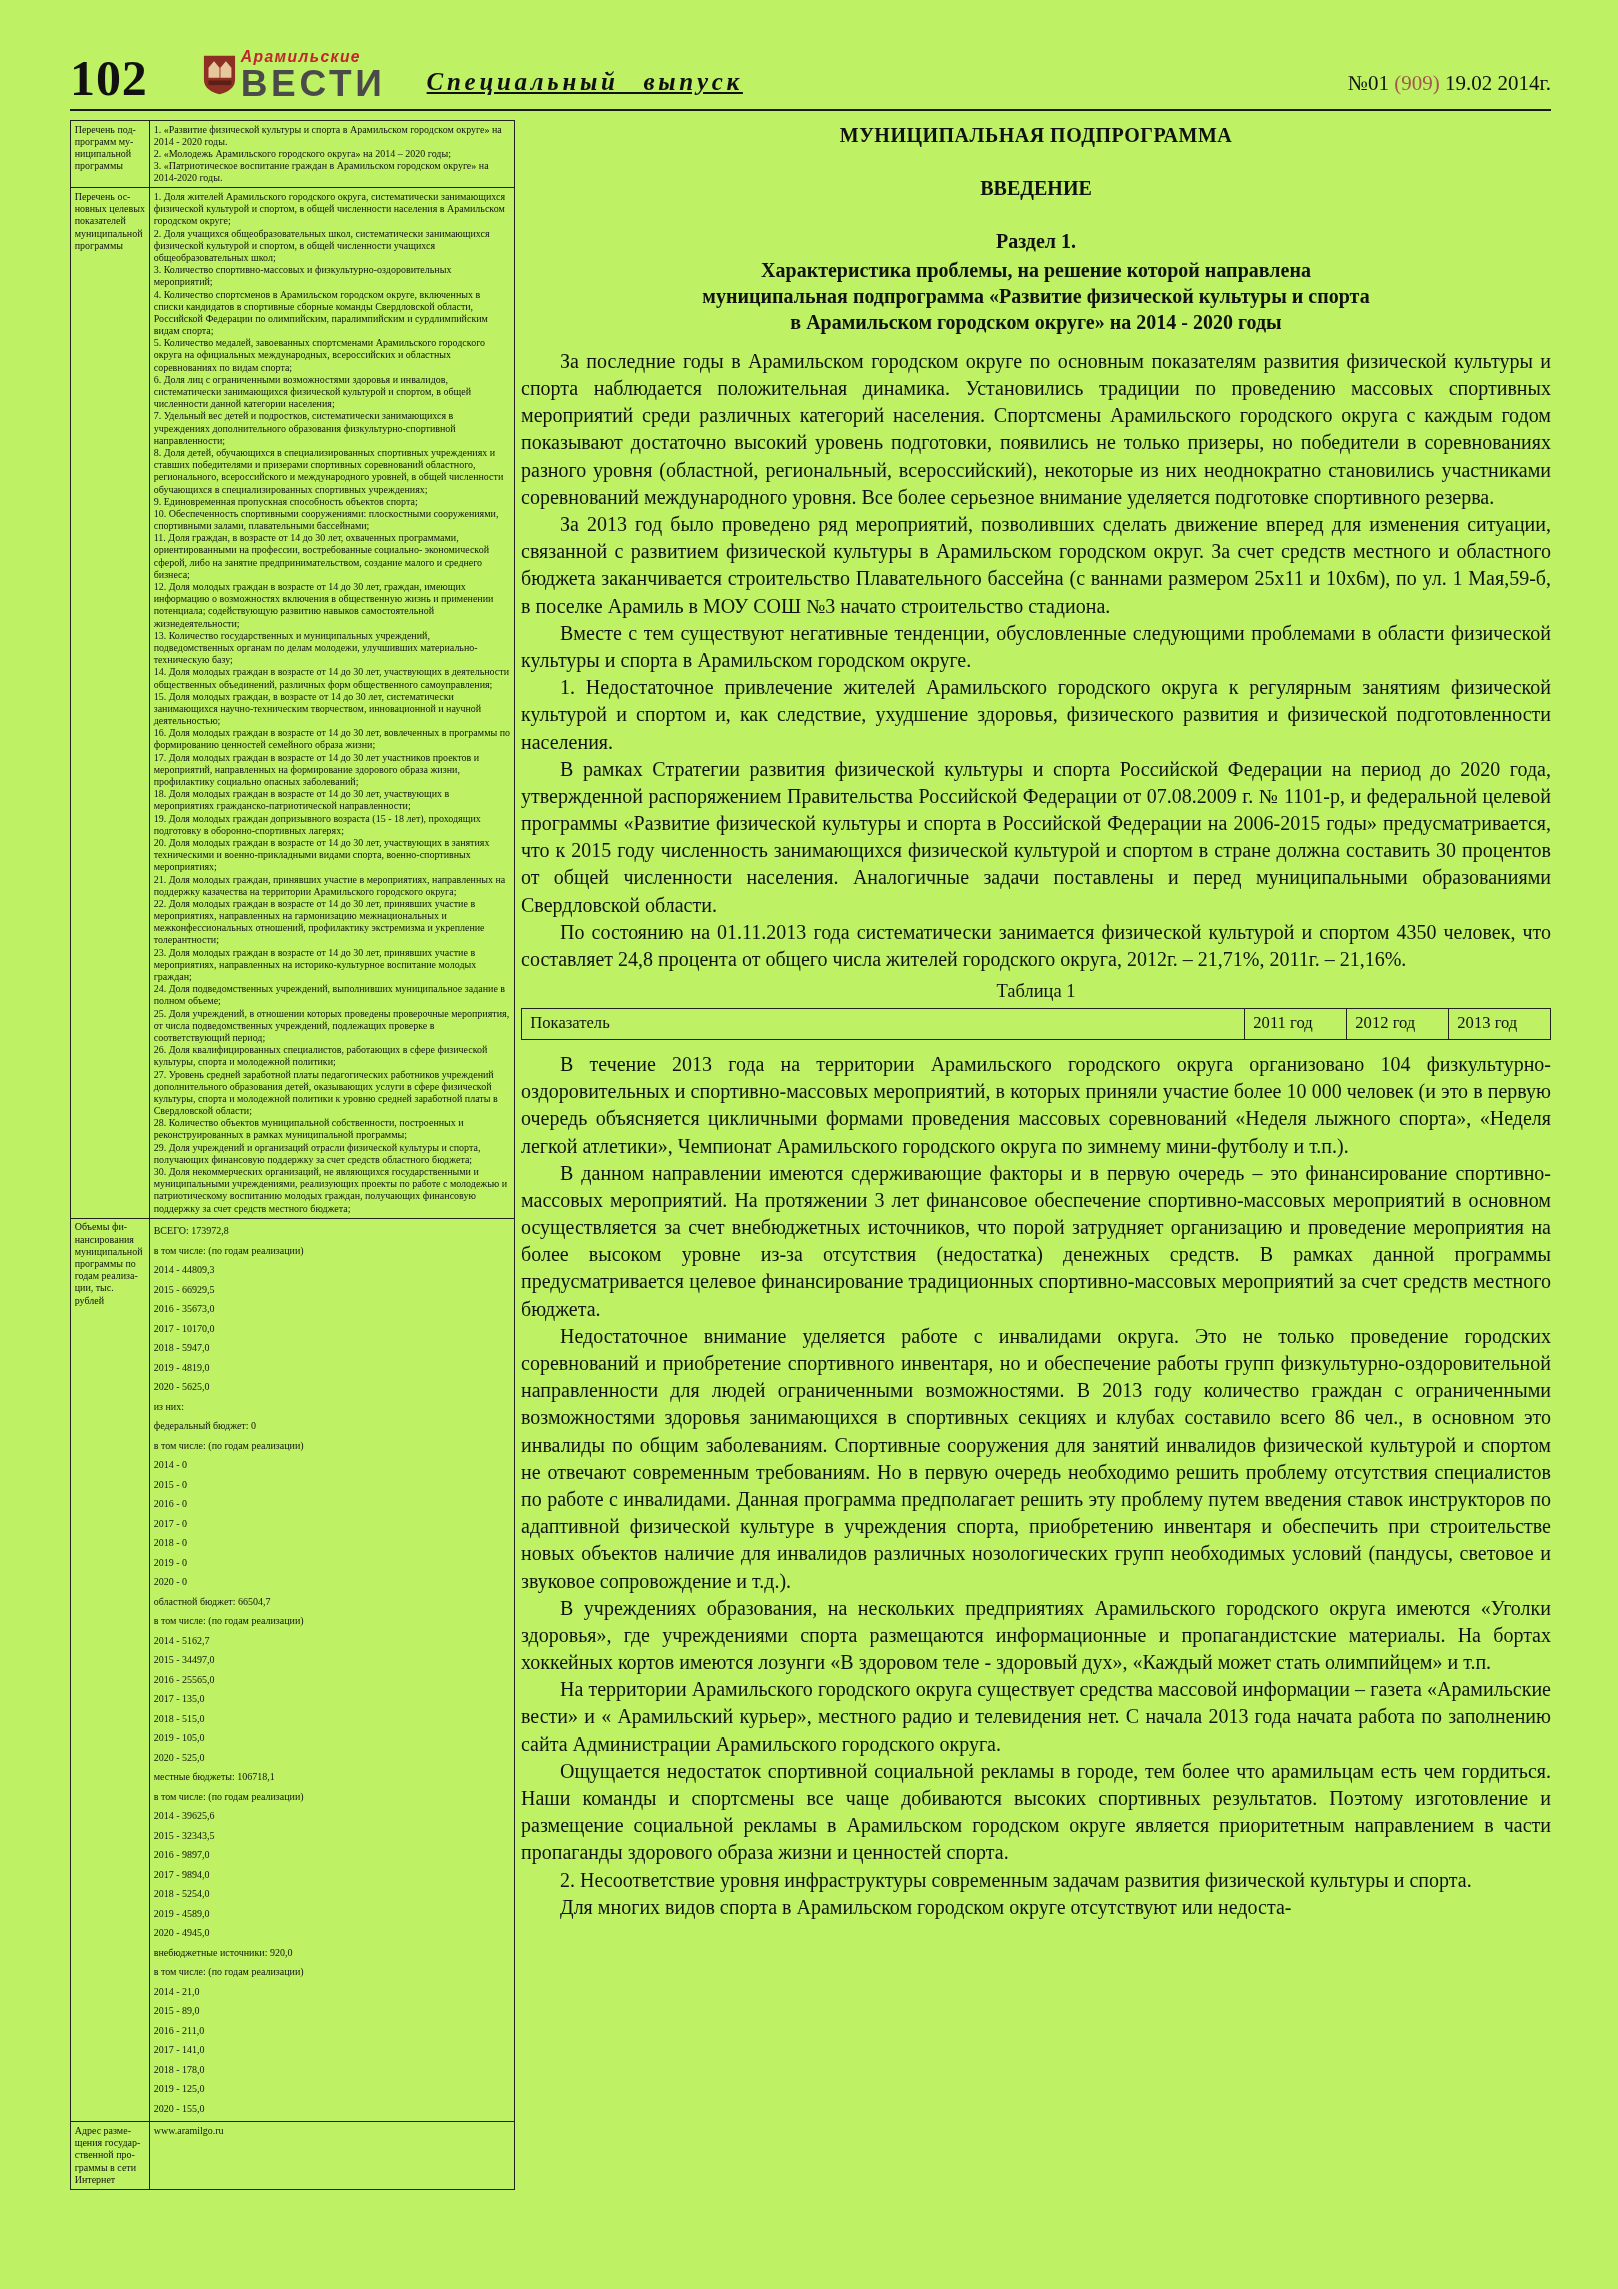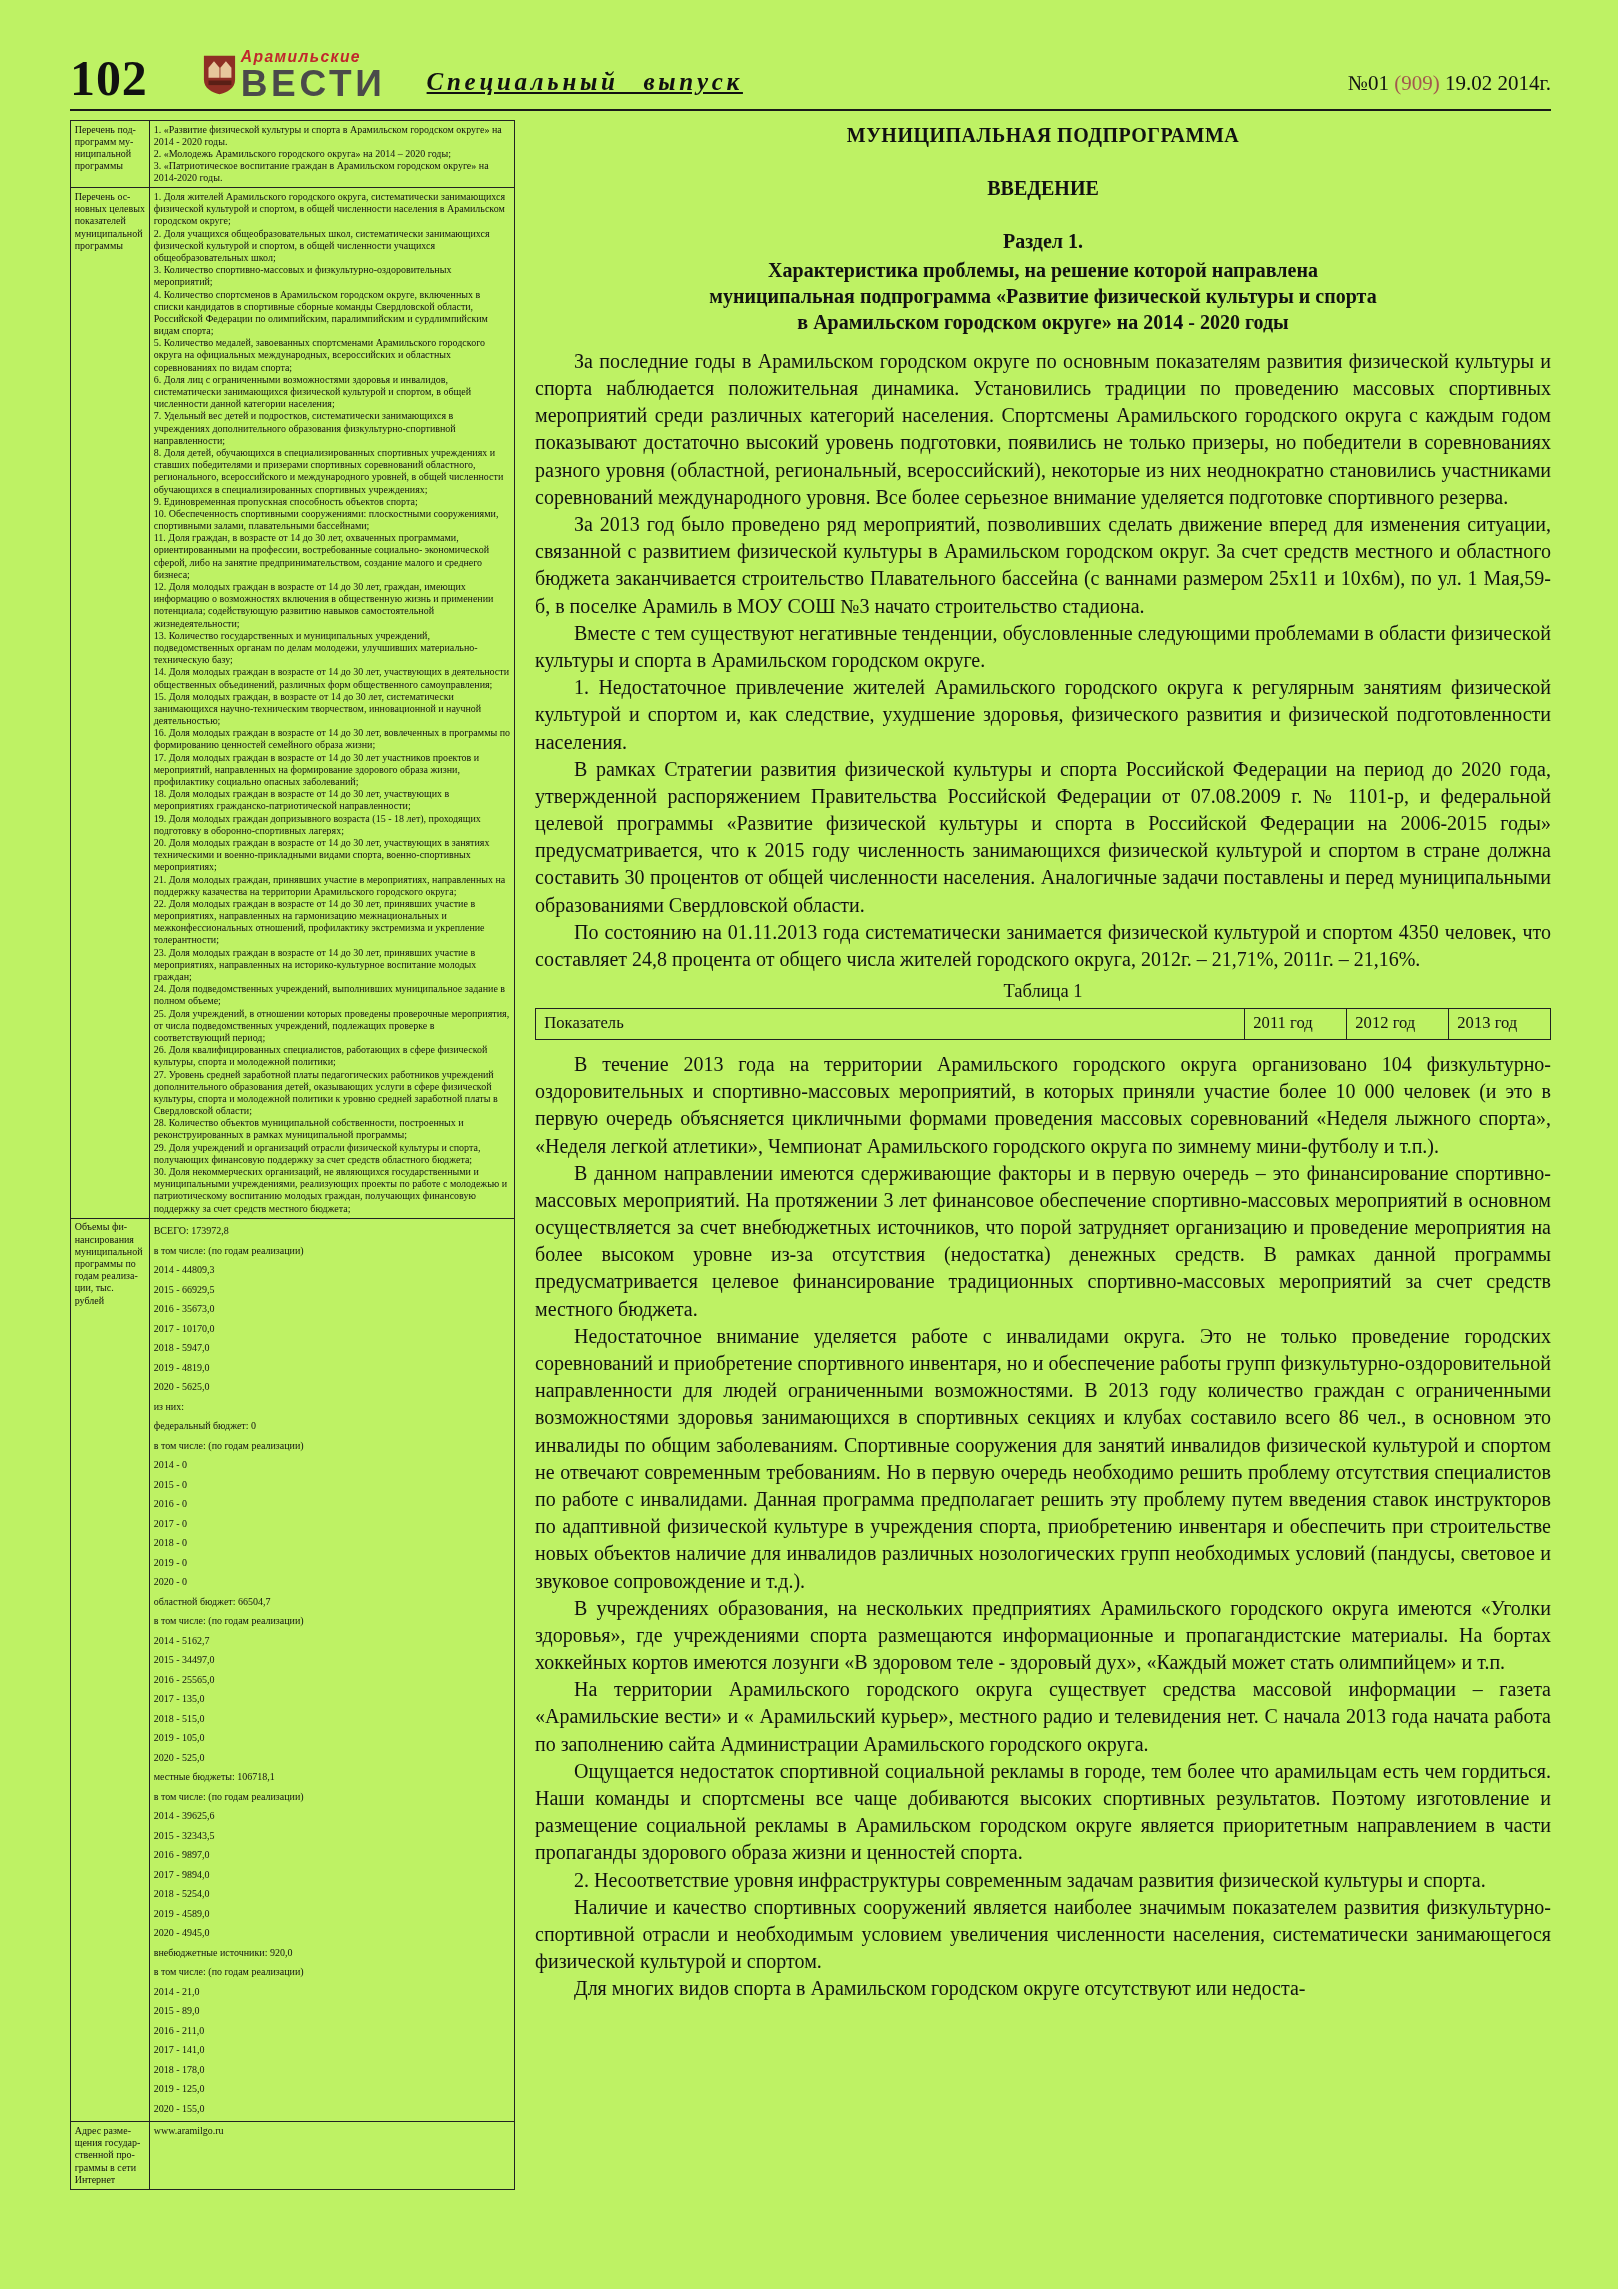--- a/index.html
+++ b/index.html
@@ -14,21 +14,21 @@
   .page-num { font-size:50px; font-weight:bold; line-height:0.9; letter-spacing:0.9px; }
   .logo { display:flex; align-items:center; gap:2px; margin-left:52px; }
   .logo-txt { display:flex; flex-direction:column; }
   .logo-top { color:#c1272d; font-family:"Liberation Sans", sans-serif; font-weight:bold; font-style:italic; font-size:15.7px; letter-spacing:1.4px; }
   .logo-bottom { color:#4a4a4a; font-family:"Liberation Sans", sans-serif; font-weight:bold; font-size:37px; line-height:0.95; letter-spacing:3.7px; }
   .issue-title { font-size:25px; font-weight:bold; font-style:italic; letter-spacing:3.7px; word-spacing:14.8px; margin-left:41px; margin-right:auto; padding-bottom:5.5px; white-space:nowrap;text-decoration:underline; }
   .issue-info { font-size:21px; padding-bottom:5.5px; white-space:nowrap; }
   .issue-info .muted { color:#a3584e; }
   .rule { border-top:2.8px solid #1a1a1a; }
   
-  .columns { display:flex; gap:20px; margin-top:9.2px; align-items:flex-start; }
+  .columns { display:flex; gap:6px; margin-top:9.2px; align-items:flex-start; }
   .left-col { width:445px; flex:none; }
   
   .passport { border-collapse:collapse; width:100%; font-size:10px; line-height:1.22; text-align:left; }
   .passport td { border:0.9px solid #222; vertical-align:top; padding:2.8px 3.7px; }
   .pt-label { width:79px; white-space:pre-line; }
   .pt-item { margin:0; }
   .fin .pt-item { line-height:1.95; }
   .site-cell { min-height:83px; }
   
   .right-col { flex:1 1 auto; font-size:20px; line-height:1.36; text-align:justify; }
@@ -237,20 +237,19 @@
         </table>
 
       <div>
           <p class="para">В течение 2013 года на территории Арамильского городского округа  организовано 104 физкультурно-оздоровительных и спортивно-массовых мероприятий, в которых приняли участие более 10 000 человек  (и это в первую очередь объясняется цикличными формами проведения массовых соревнований «Неделя лыжного спорта», «Неделя легкой атлетики», Чемпионат Арамильского городского округа по зимнему мини-футболу и т.п.).</p>
           <p class="para">В данном направлении имеются сдерживающие факторы и в первую очередь – это финансирование спортивно-массовых мероприятий. На протяжении  3 лет финансовое обеспечение спортивно-массовых мероприятий в основном осуществляется за счет внебюджетных источников, что порой затрудняет организацию и проведение мероприятия на более высоком уровне из-за отсутствия (недостатка) денежных средств.  В рамках данной программы предусматривается целевое финансирование традиционных спортивно-массовых мероприятий за счет средств местного бюджета.</p>
           <p class="para">Недостаточное внимание уделяется работе с инвалидами округа. Это не только проведение городских соревнований и приобретение спортивного инвентаря, но и обеспечение работы групп физкультурно-оздоровительной направленности для людей ограниченными возможностями. В 2013 году количество граждан с ограниченными возможностями здоровья занимающихся в спортивных секциях и клубах составило всего 86 чел., в основном это инвалиды по общим заболеваниям. Спортивные сооружения для занятий инвалидов физической культурой и спортом  не отвечают современным  требованиям. Но в первую очередь необходимо решить проблему отсутствия специалистов по работе с инвалидами.  Данная программа предполагает решить эту проблему путем введения ставок инструкторов по адаптивной физической культуре в учреждения спорта, приобретению инвентаря и обеспечить при строительстве новых объектов наличие для инвалидов различных нозологических групп необходимых условий (пандусы, световое и звуковое сопровождение и т.д.).</p>
           <p class="para">В учреждениях образования, на нескольких предприятиях Арамильского городского округа имеются «Уголки здоровья», где учреждениями спорта размещаются информационные и пропагандистские материалы. На бортах хоккейных кортов имеются лозунги «В здоровом теле - здоровый дух», «Каждый может стать олимпийцем» и т.п.</p>
           <p class="para">На территории Арамильского городского округа существует средства массовой информации – газета «Арамильские вести» и « Арамильский курьер», местного радио и телевидения нет. С начала 2013 года начата работа по заполнению сайта Администрации Арамильского городского округа.</p>
           <p class="para">Ощущается недостаток  спортивной социальной рекламы в городе, тем более что арамильцам есть чем гордиться. Наши команды и спортсмены все чаще добиваются высоких спортивных результатов. Поэтому изготовление и размещение социальной рекламы в Арамильском городском округе является приоритетным направлением в части пропаганды здорового образа жизни и ценностей спорта.</p>
           <p class="para">2. Несоответствие уровня инфраструктуры современным задачам развития физической культуры и спорта.</p>
-          <p class="para">Наличие и качество спортивных сооружений является наиболее значимым показателем развития физкультурно-спортивной отрасли и необходимым условием увеличения численности населения, систематически занимающегося физической культурой и спортом.</p>
           <p class="para">Для многих видов спорта в Арамильском городском округе отсутствуют или недоста-</p>
         </div>
     </section>
 
   </main>
 </div>
 
 
 </body></html>

